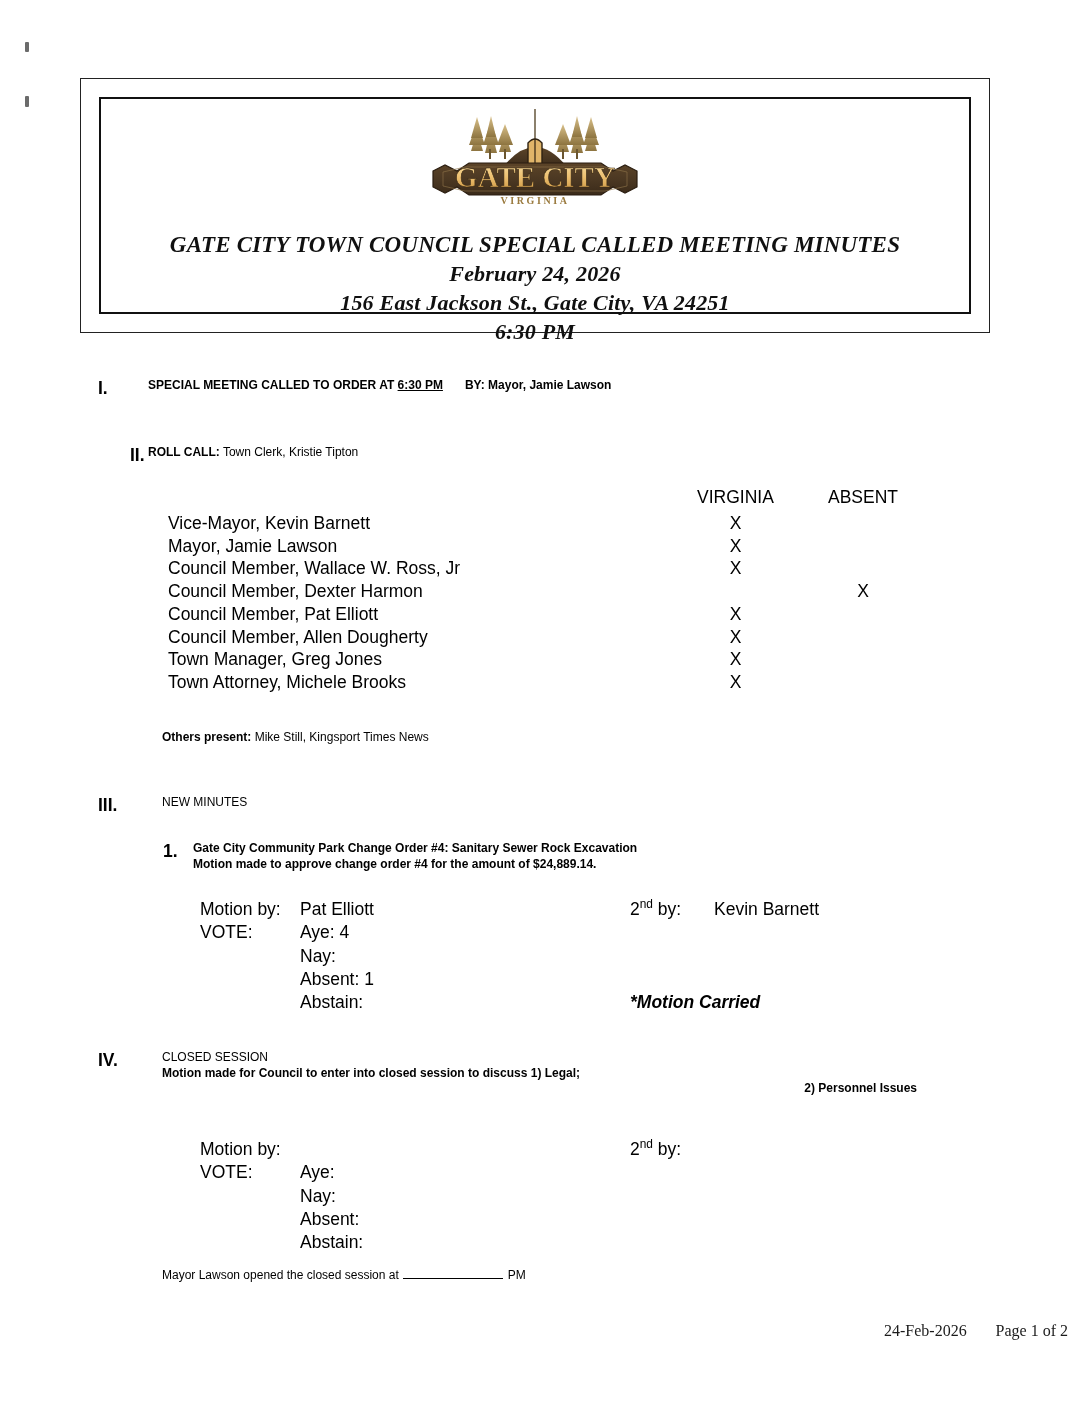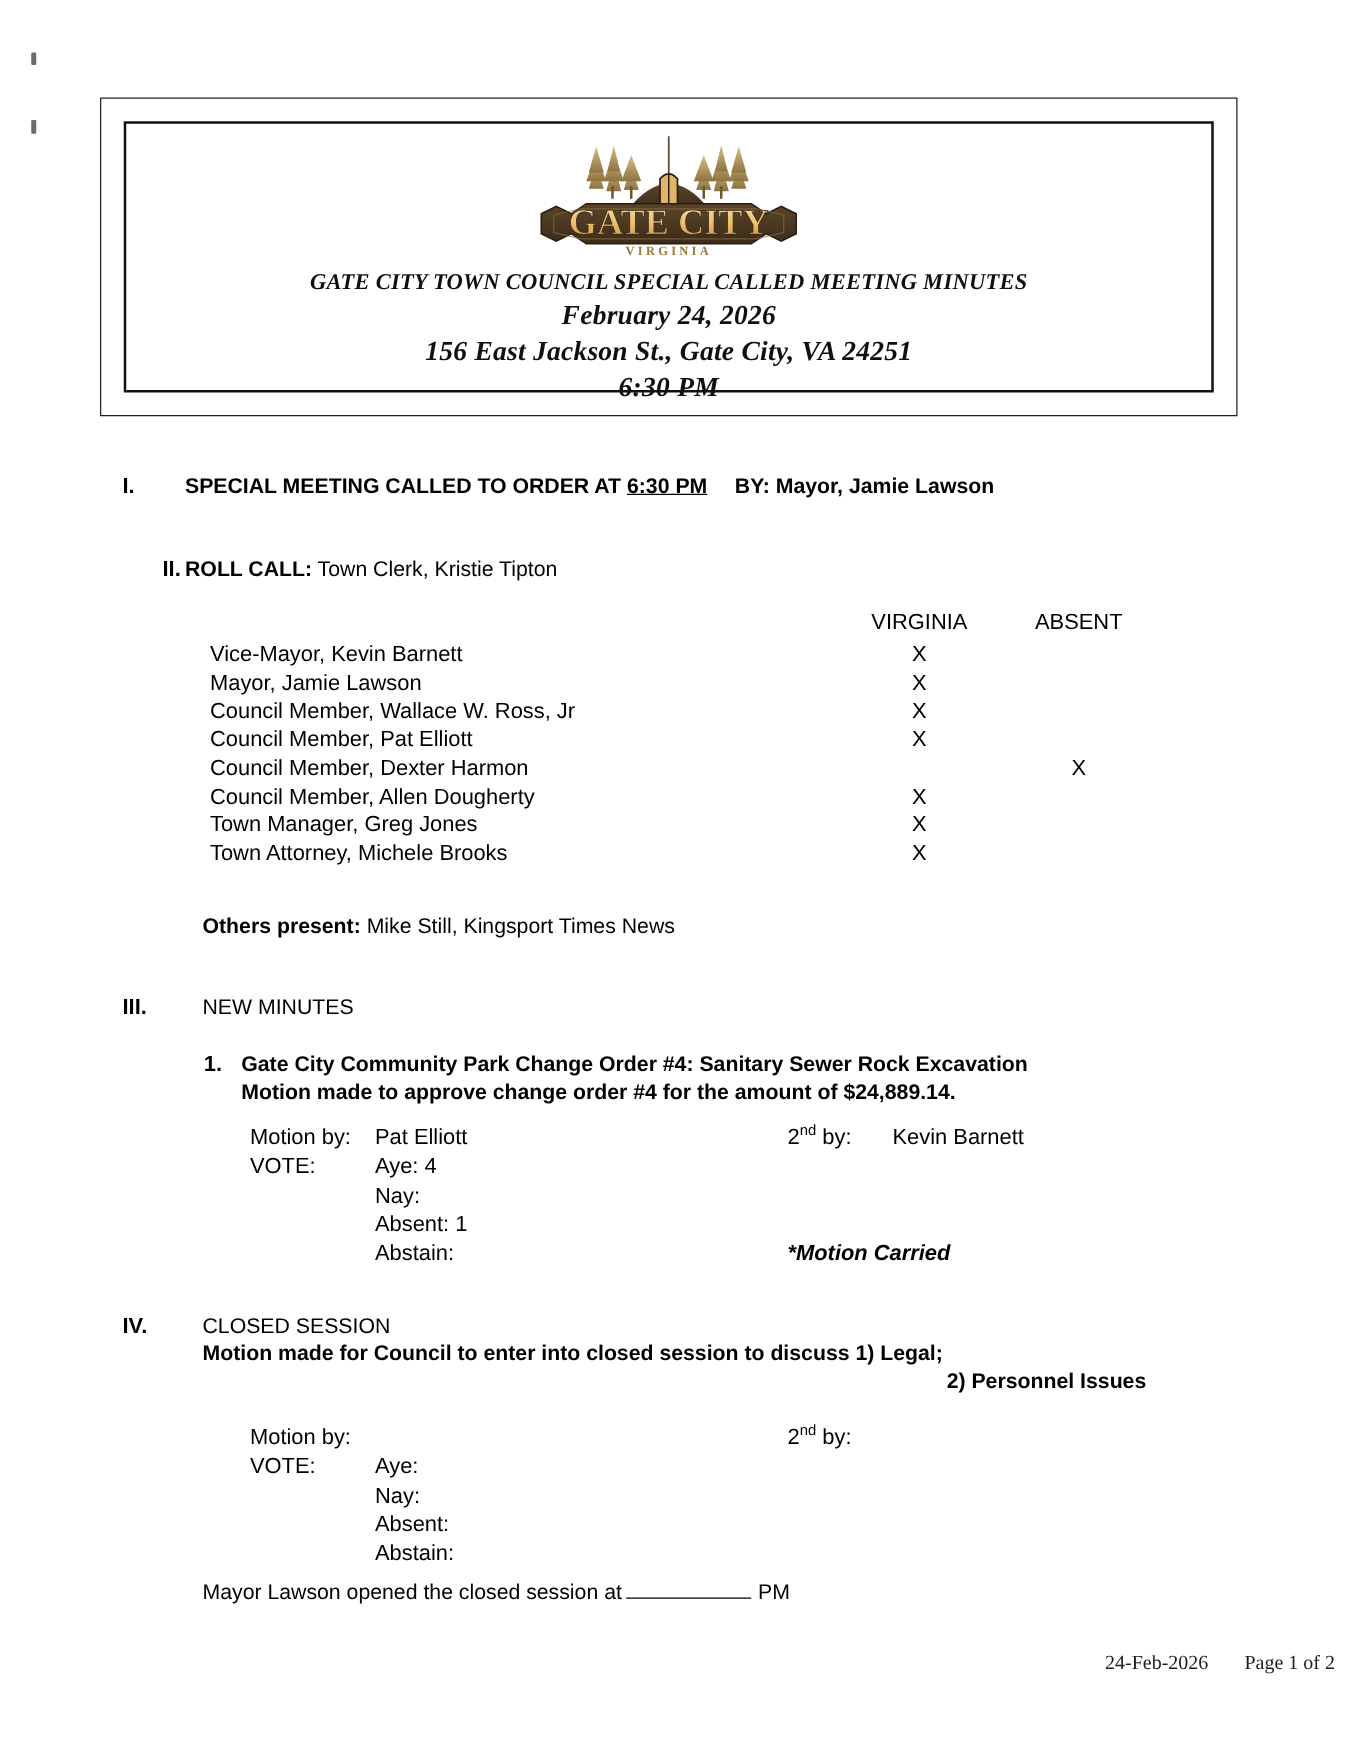--- a/index.html
+++ b/index.html
@@ -63,29 +63,29 @@
   
   .hdr-line {
     font-family: "Liberation Serif", serif;
     font-weight: bold;
     font-style: italic;
     color: #101010;
     text-align: center;
     line-height: 1.18;
     letter-spacing: .2px;
   }
-  .hdr-line.l1 { font-size: 18px; margin-top: 0; }
+  .hdr-line.l1 { font-size: 23px; margin-top: 16px; }
   .hdr-line.l2 { font-size: 22px; margin-top: 3px; }
   .hdr-line.l3 { font-size: 22px; margin-top: 3px; }
   .hdr-line.l4 { font-size: 22px; margin-top: 3px; }
 
   
   .section {
     position: absolute;
-    font-size: 17px;
+    font-size: 12px;
     line-height: 1.3;
   }
   .roman {
     position: absolute;
     font-weight: bold;
     font-size: 17.5px;
   }
   .b { font-weight: bold; }
   .u { text-decoration: underline; }
   .bi { font-weight: bold; font-style: italic; }
@@ -274,28 +274,28 @@
       <td class="col-name">Mayor, Jamie Lawson</td>
       <td class="col-pres">X</td>
       <td class="col-abs"></td>
     </tr>
     <tr>
       <td class="col-name">Council Member, Wallace W. Ross, Jr</td>
       <td class="col-pres">X</td>
       <td class="col-abs"></td>
     </tr>
     <tr>
-      <td class="col-name">Council Member, Pat Elliott</td>
-      <td class="col-pres">X</td>
-      <td class="col-abs"></td>
-    </tr>
-    <tr>
       <td class="col-name">Council Member, Dexter Harmon</td>
       <td class="col-pres"></td>
       <td class="col-abs">X</td>
+    </tr>
+    <tr>
+      <td class="col-name">Council Member, Pat Elliott</td>
+      <td class="col-pres">X</td>
+      <td class="col-abs"></td>
     </tr>
     <tr>
       <td class="col-name">Council Member, Allen Dougherty</td>
       <td class="col-pres">X</td>
       <td class="col-abs"></td>
     </tr>
     <tr>
       <td class="col-name">Town Manager, Greg Jones</td>
       <td class="col-pres">X</td>
       <td class="col-abs"></td>

